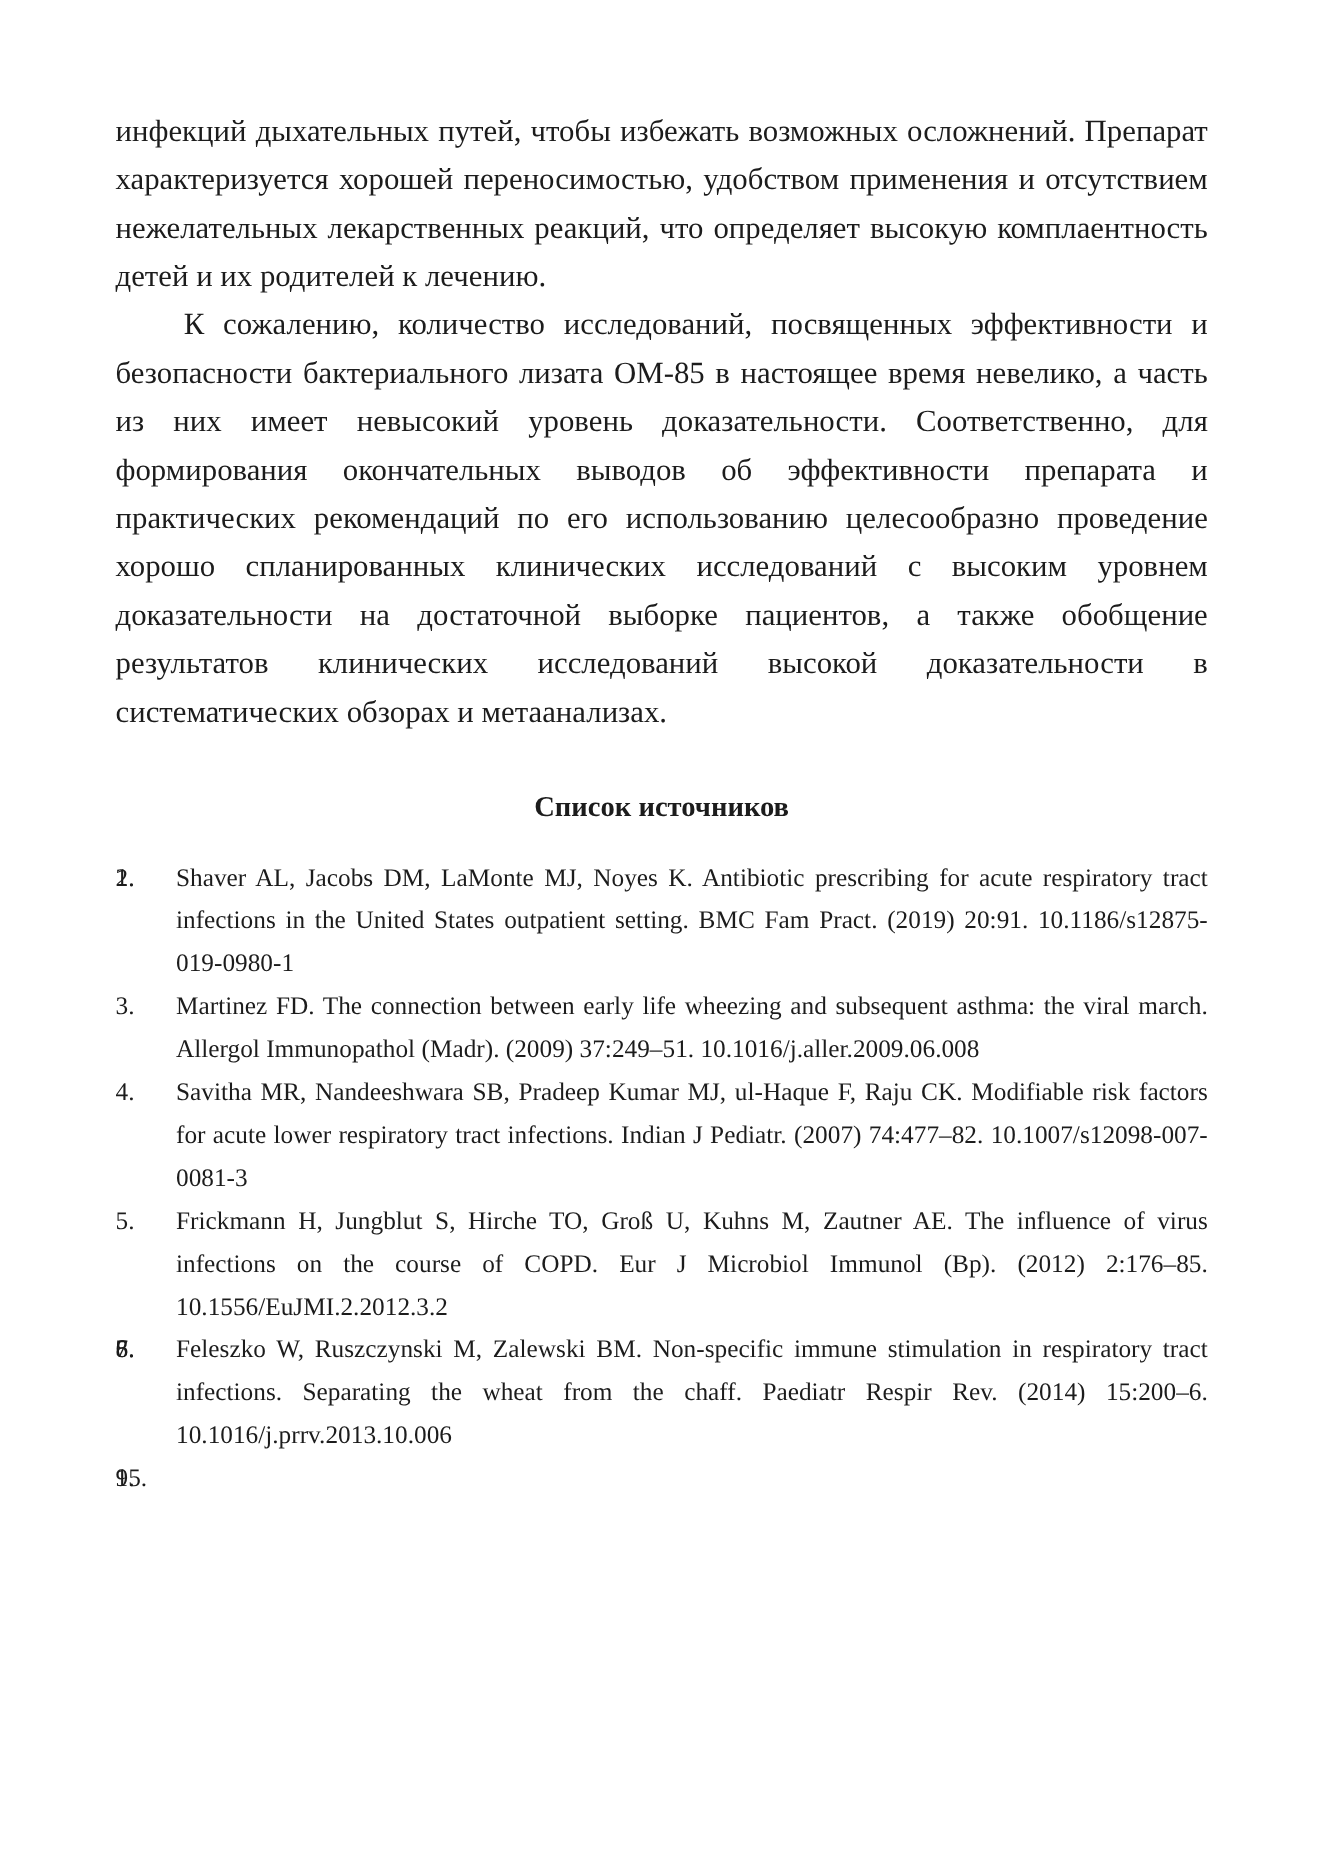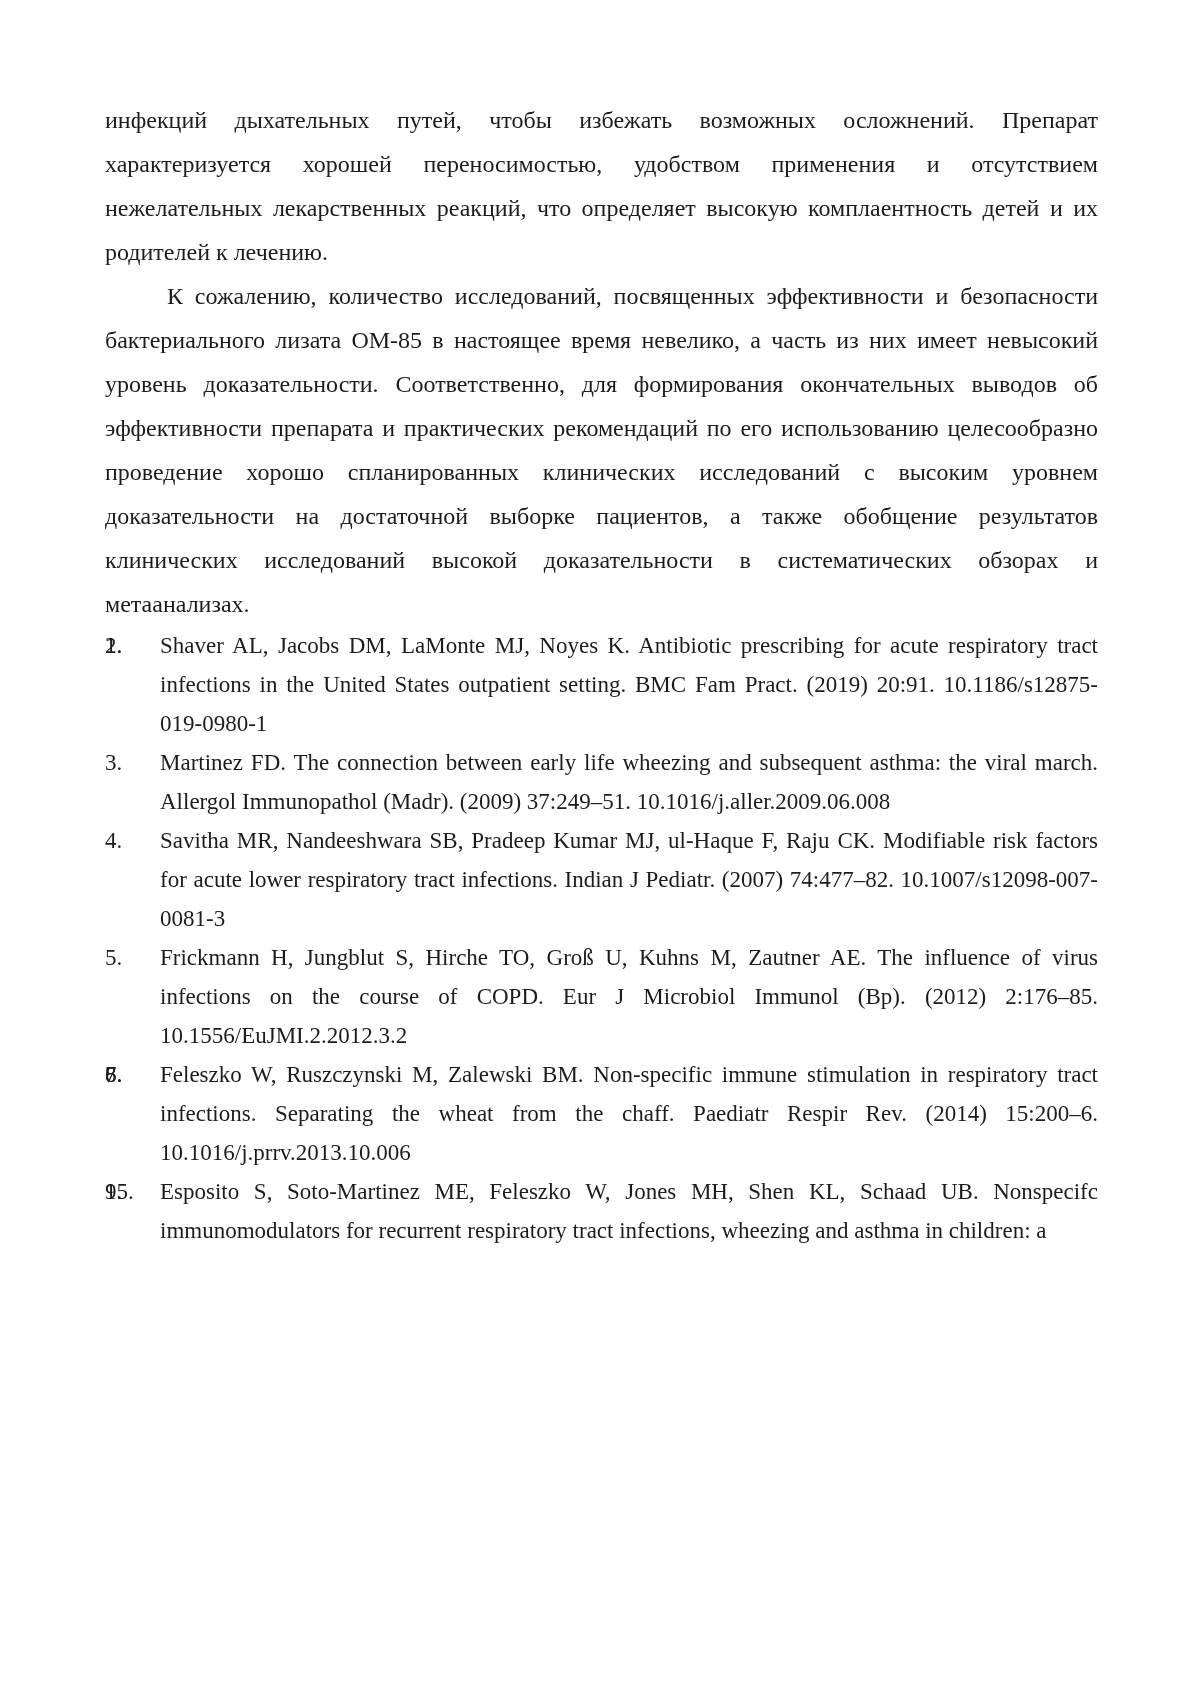--- a/index.html
+++ b/index.html
@@ -14,21 +14,21 @@
     margin: 0 auto;
     background: #ffffff;
     box-sizing: border-box;
     padding: 98px 102px 0 105px;
     font-family: "Liberation Serif", "DejaVu Serif", serif;
     color: #1c1c1c;
     overflow: hidden;
   }
   .para {
     margin: 0;
-    font-size: 24px;
+    font-size: 28px;
     line-height: 44px;
     text-align: justify;
   }
   .para.indented {
     text-indent: 62px;
   }
   .heading {
     margin: 42px 0 22px 0;
     font-size: 26px;
     line-height: 44px;
@@ -58,20 +58,21 @@
 </style>
 </head>
 <body>
 
 <div class="page">
 
   <p class="para">инфекций дыхательных путей, чтобы избежать возможных осложнений. Препарат характеризуется хорошей переносимостью, удобством применения и отсутствием нежелательных лекарственных реакций, что определяет высокую комплаентность детей и их родителей к лечению.</p>
 
   <p class="para indented">К сожалению, количество исследований, посвященных эффективности и безопасности бактериального лизата ОМ-85 в настоящее время невелико, а часть из них имеет невысокий уровень доказательности. Соответственно, для формирования окончательных выводов об эффективности препарата и практических рекомендаций по его использованию целесообразно проведение хорошо спланированных клинических исследований с высоким уровнем доказательности на достаточной выборке пациентов, а также обобщение результатов клинических исследований высокой доказательности в систематических обзорах и метаанализах.</p>
 
+  <h2 class="heading">Список источников</h2>
 
   <ol class="refs">
     <li class="ref">
       <span class="ref-num">1.</span>
     </li>
     <li class="ref">
       <span class="ref-num">2.</span>
       <span class="ref-text">Shaver AL, Jacobs DM, LaMonte MJ, Noyes K. Antibiotic prescribing for acute respiratory tract infections in the United States outpatient setting. BMC Fam Pract. (2019) 20:91. 10.1186/s12875-019-0980-1</span>
     </li>
     <li class="ref">
@@ -94,17 +95,16 @@
     </li>
     <li class="ref">
       <span class="ref-num">8.</span>
       <span class="ref-text">Feleszko W, Ruszczynski M, Zalewski BM. Non-specific immune stimulation in respiratory tract infections. Separating the wheat from the chaff. Paediatr Respir Rev. (2014) 15:200–6. 10.1016/j.prrv.2013.10.006</span>
     </li>
     <li class="ref">
       <span class="ref-num">9.</span>
     </li>
     <li class="ref">
       <span class="ref-num">15.</span>
-      <span class="ref-text">Esposito S, Soto-Martinez ME, Feleszko W, Jones MH, Shen KL, Schaad UB. Nonspecifc immunomodulators for recurrent respiratory tract infections, wheezing and asthma in children: a</span>
     </li>
   </ol>
 
 </div>
 
 </body></html>

